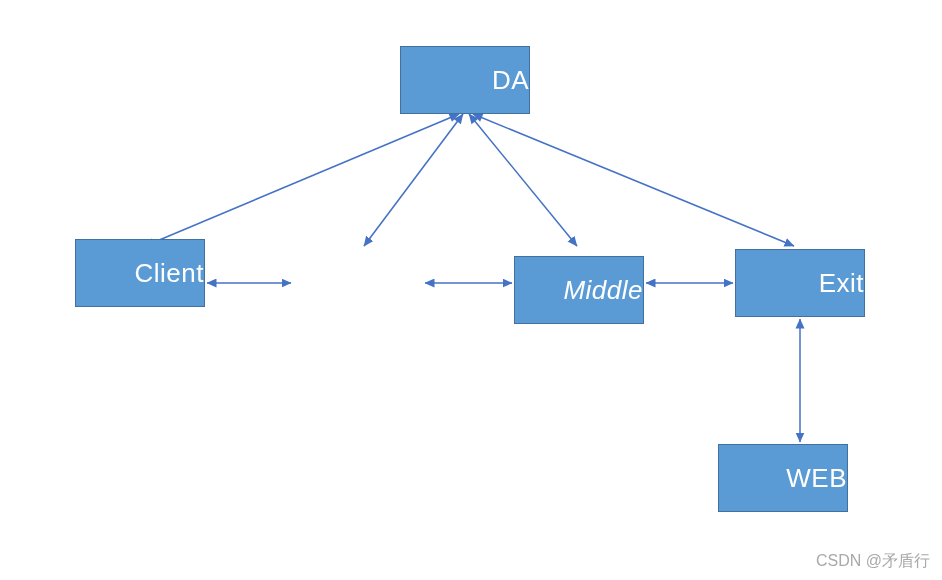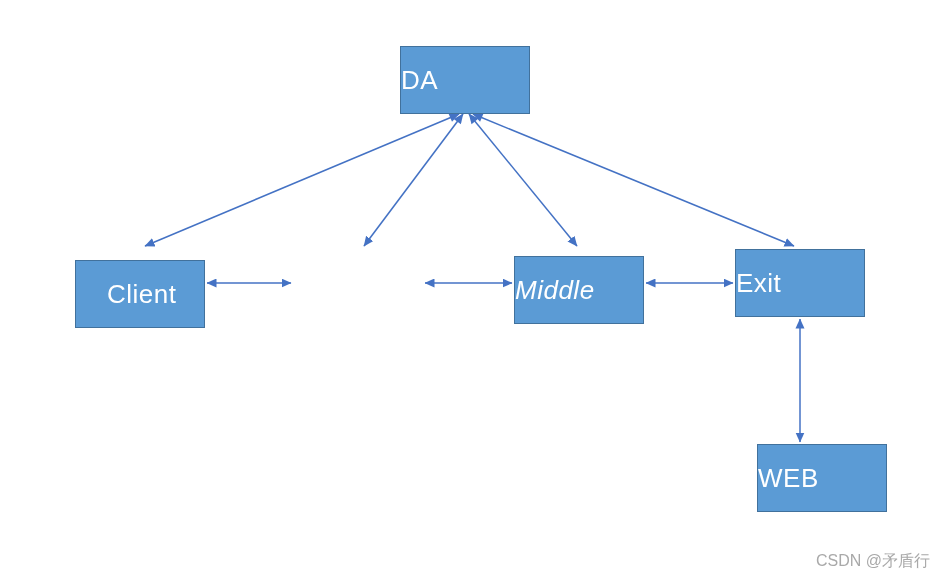--- a/index.html
+++ b/index.html
@@ -24,32 +24,32 @@
   }
   .node {
     position: absolute;
     width: 130px;
     height: 68px;
     background: #5b9bd5;
     border: 1.6px solid #41719c;
     box-sizing: border-box;
     display: flex;
     align-items: center;
-    justify-content: flex-start;
+    justify-content: flex-end;
     color: #ffffff;
     font-size: 26px;
     letter-spacing: 0.5px;
     user-select: none;
   }
   .node-da     { left: 400px; top: 46px;  }
-  .node-client { left: 75px;  top: 260px; padding-left: 31px; }
+  .node-client { left: 75px;  top: 239px; padding-left: 31px; }
   .node-guard  { left: 293px; top: 249px; }
   .node-middle { left: 514px; top: 256px; font-style: italic; }
   .node-exit   { left: 735px; top: 249px; }
-  .node-web    { left: 757px; top: 444px; }
+  .node-web    { left: 718px; top: 444px; }
   .edge {
     stroke: #4472c4;
     stroke-width: 1.5;
     fill: none;
   }
   .watermark {
     position: absolute;
     right: 12px;
     bottom: 8px;
     font-size: 16px;

